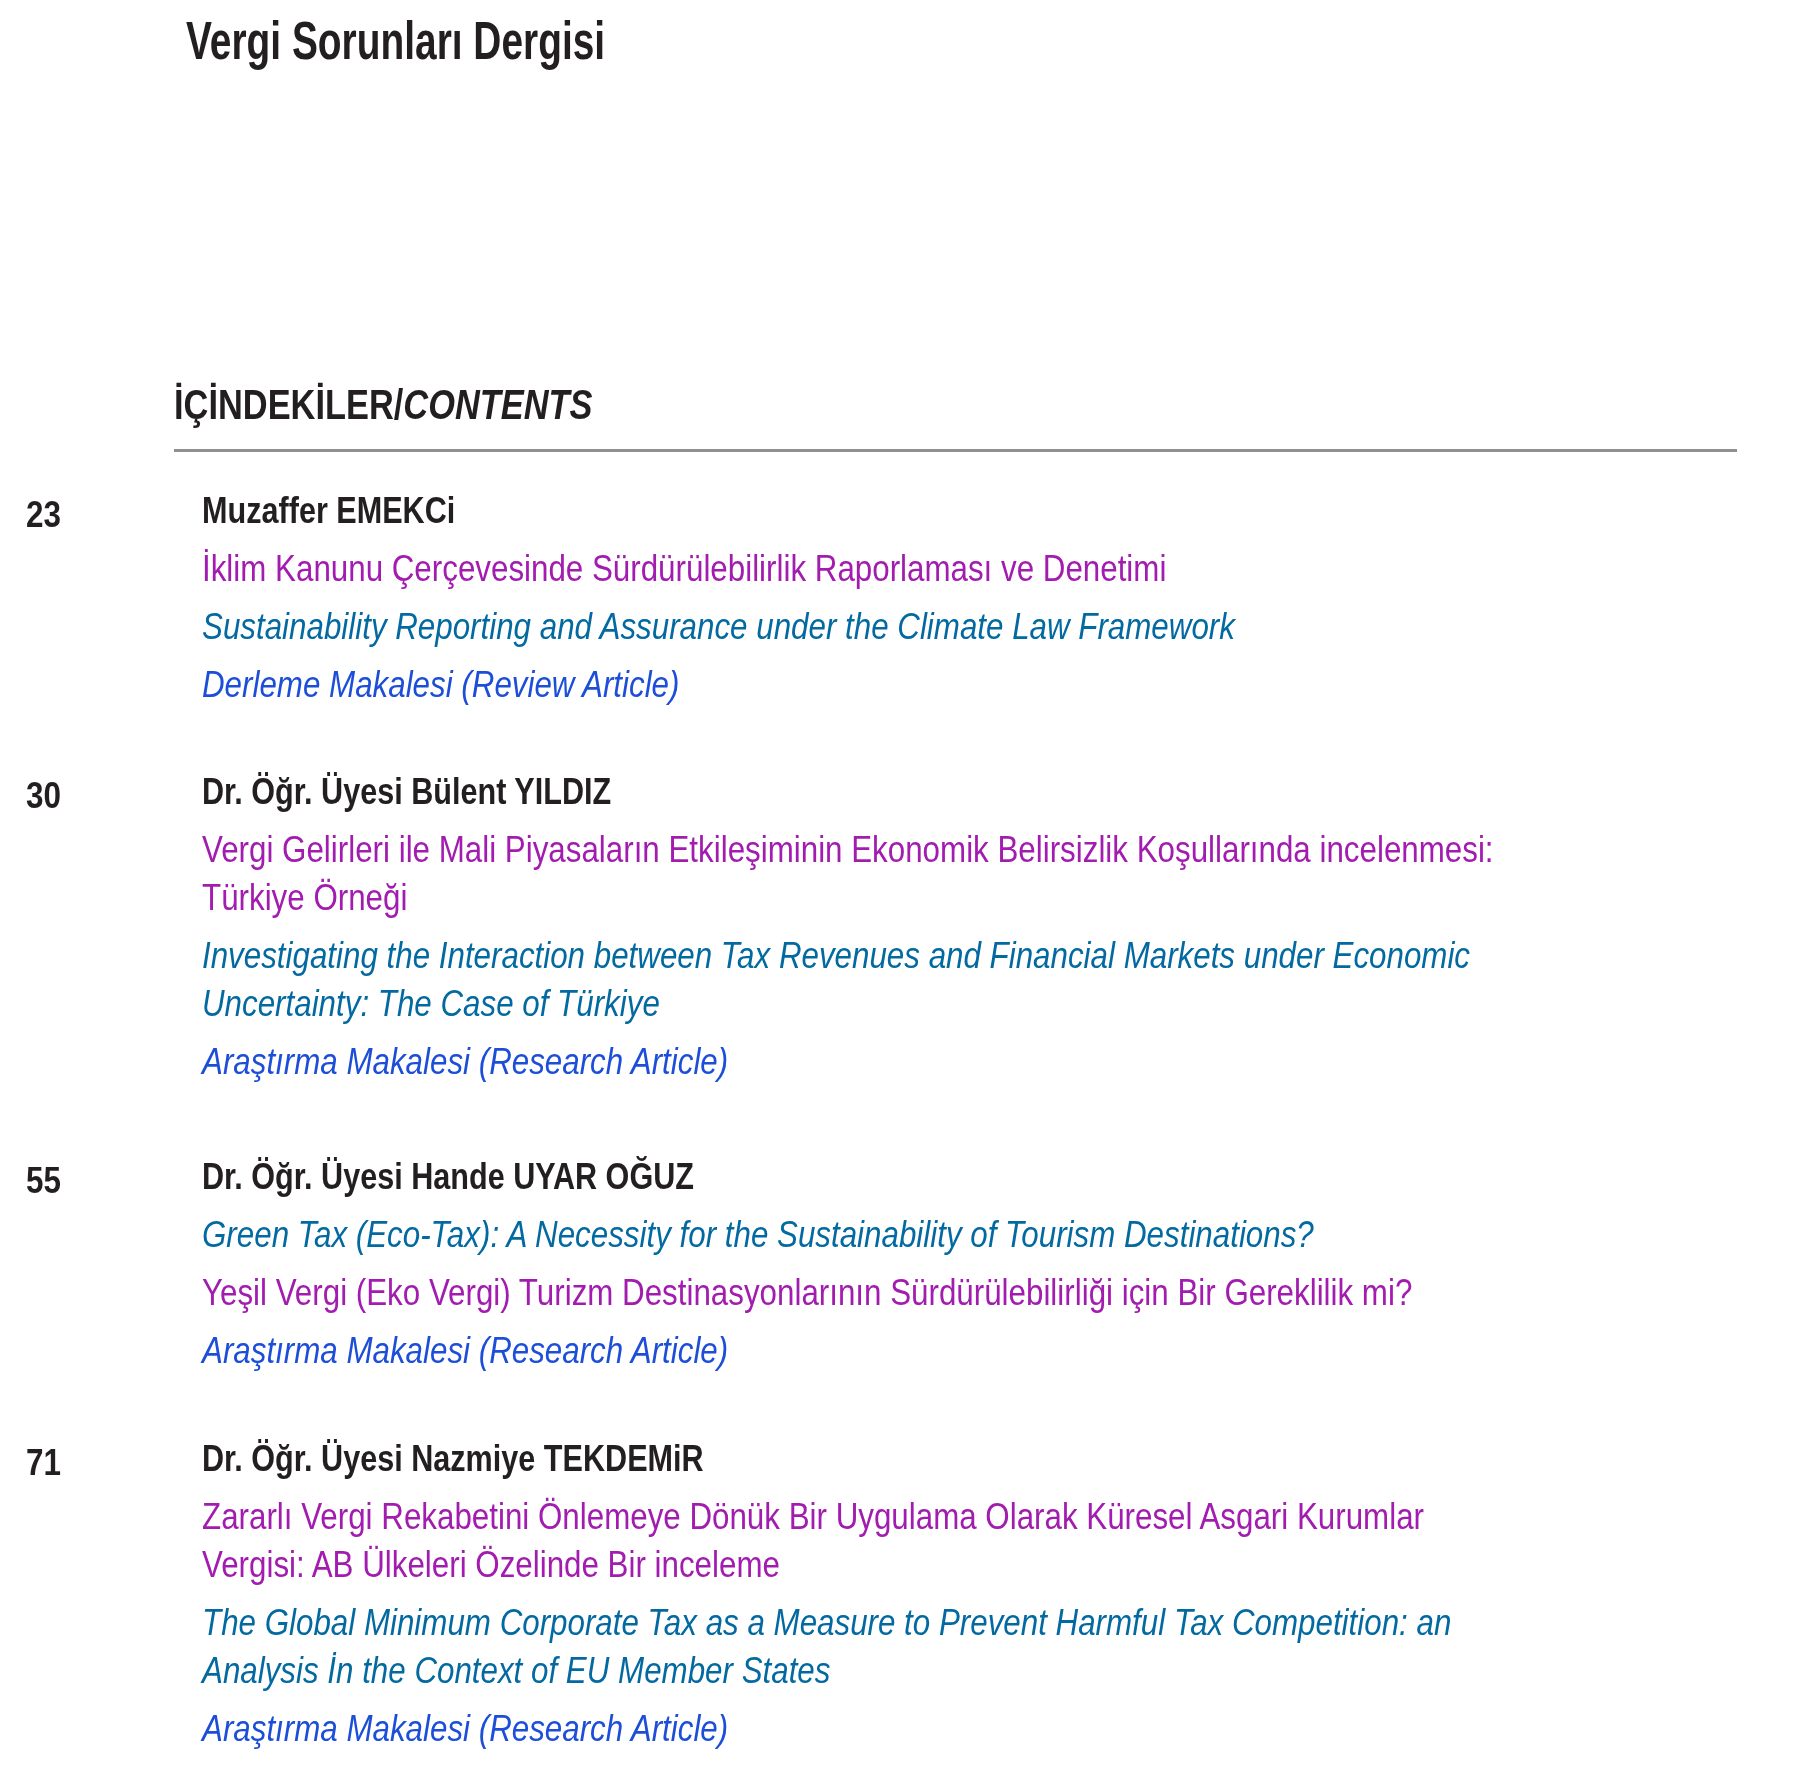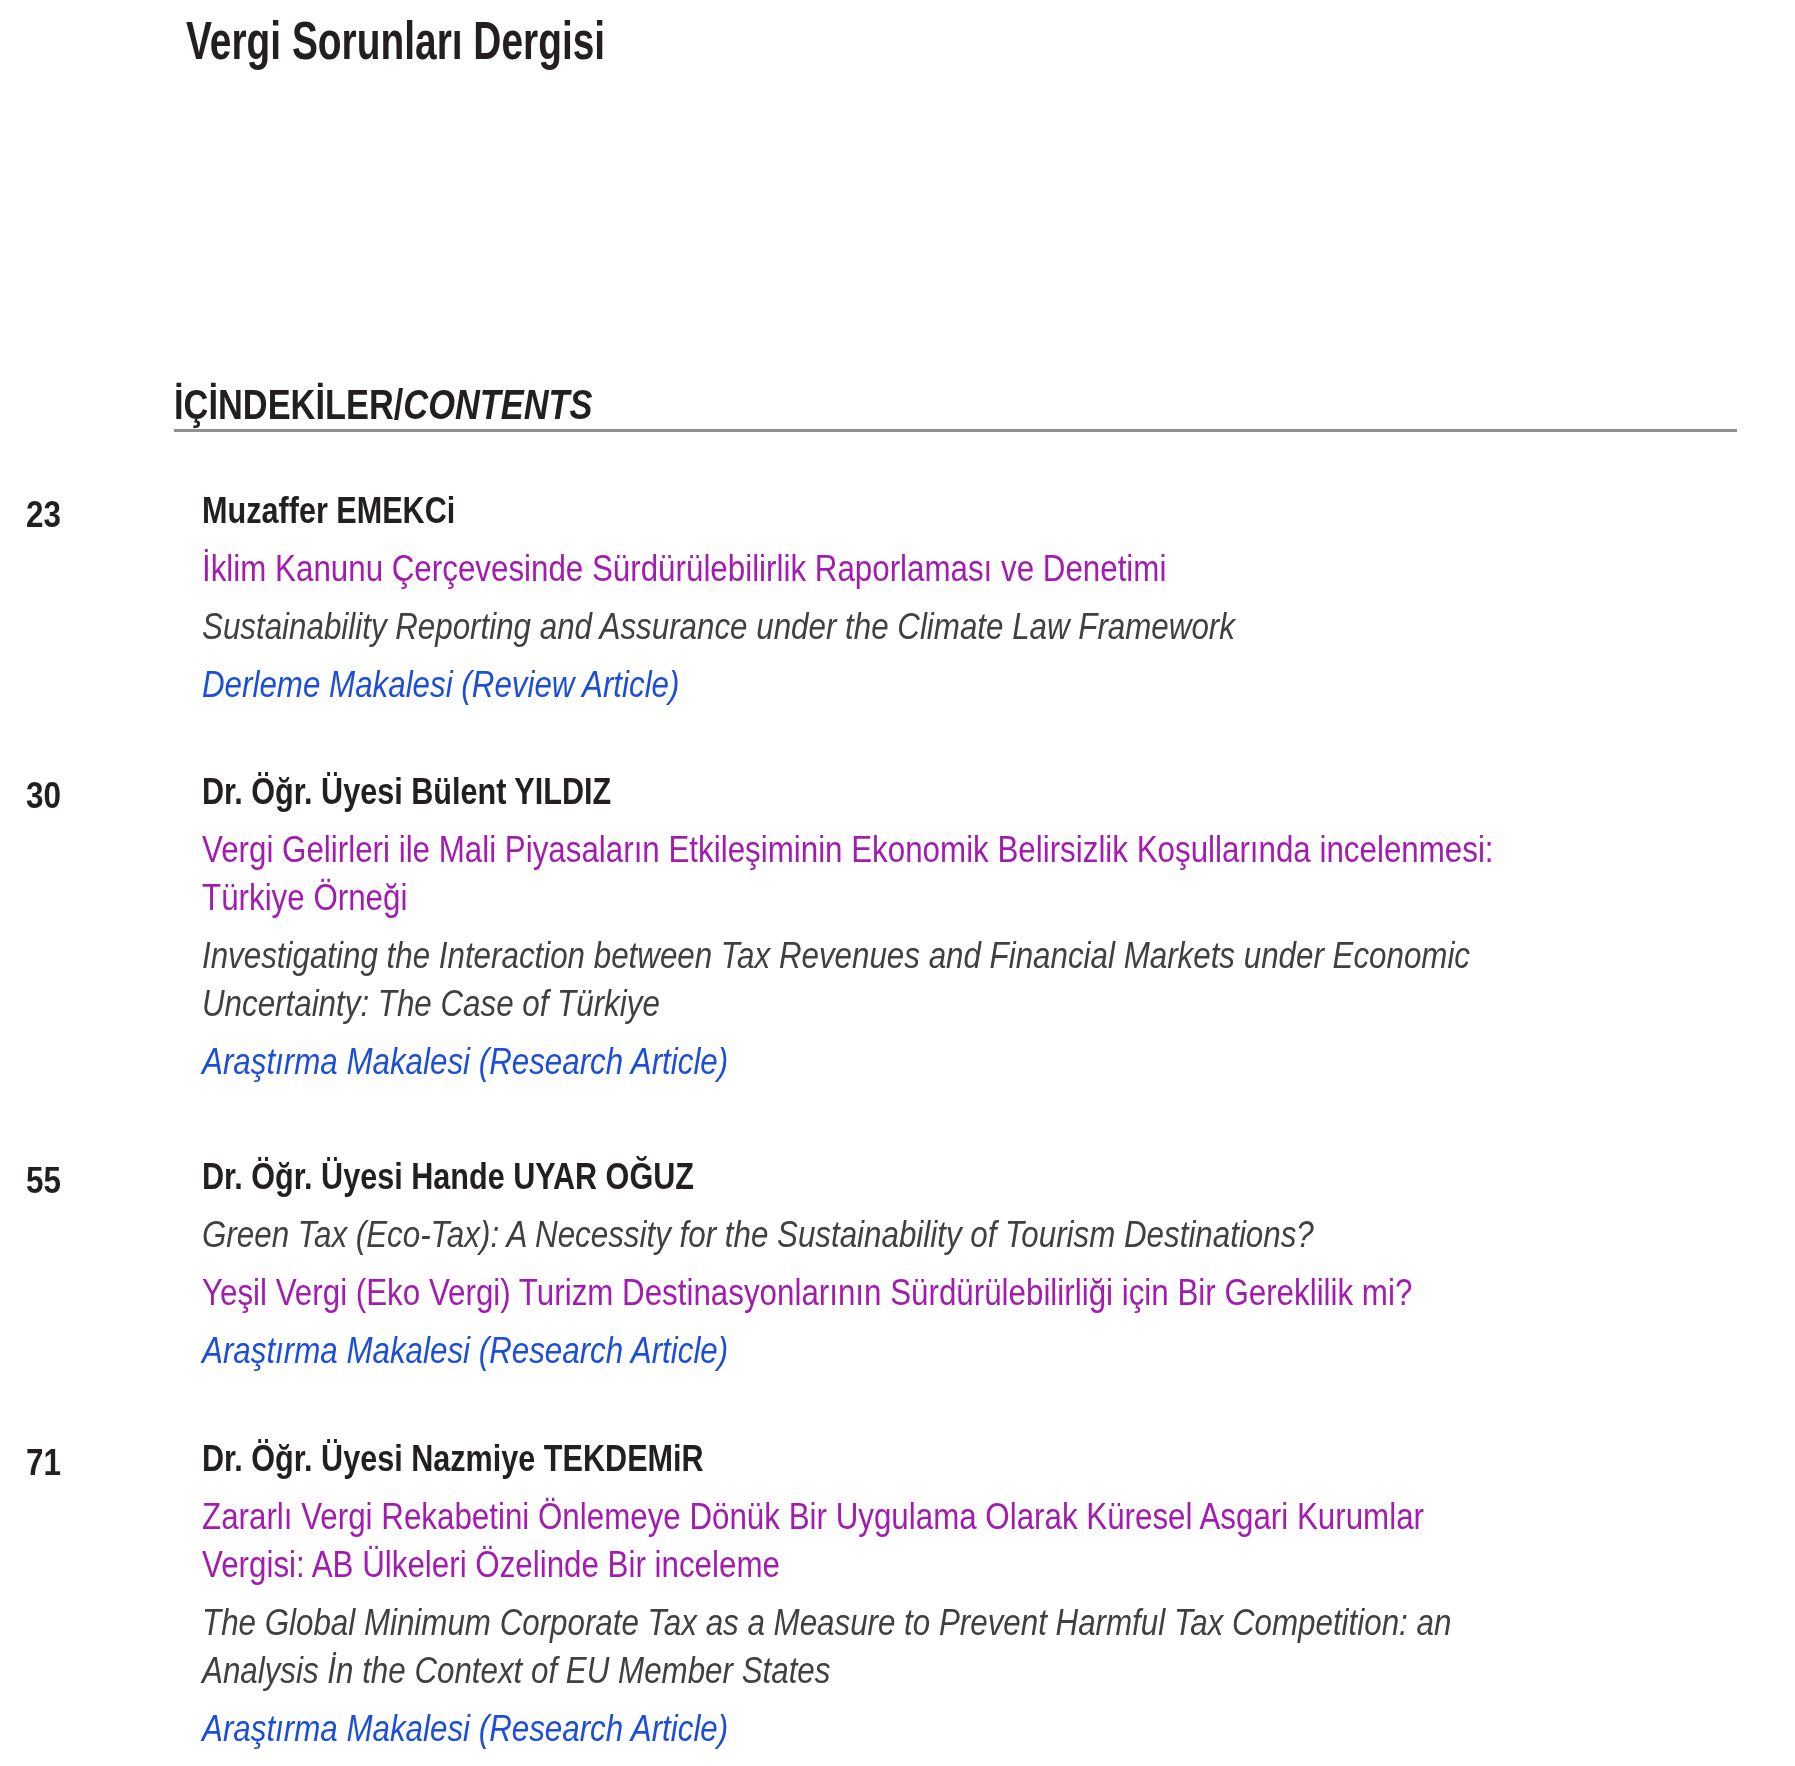--- a/index.html
+++ b/index.html
@@ -19,38 +19,38 @@
   .journal-title {
     position:absolute; left:186px; top:8px;
     font-size:54px; font-weight:700; letter-spacing:0px;
     line-height:64px;
     text-align:right;
   }
   .toc-header {
     position:absolute; left:174px; top:381px;
     width:1563px;
     border-bottom:3px solid #8f9092;
-    padding-bottom:2px;
+    padding-bottom:22px;
     font-size:43px; line-height:46px;
   }
   .toc-header .tr { font-weight:700; font-style:normal; }
   .toc-header .en { font-weight:700; font-style:italic; }
 
   .entry { position:absolute; left:174px;margin-left:28px; }
   .pagenum {
     position:absolute; left:26px;
     font-size:37px; font-weight:700; line-height:48px;
     transform:scaleX(0.85); transform-origin:0 50%;
   }
   .line  { font-size:36px; line-height:48px; }
   .author { font-weight:700; margin-bottom:10px; }
   .author .condline { transform:scaleX(0.85); }
   .para { margin-bottom:10px; }
   .title-tr { font-style:normal; color:#a21caf; }
-  .title-en { font-style:italic; color:#404040; }
+  .title-en { font-style:italic; color:#0369a1; }
   .atype { font-style:italic; color:#1d4ed8; margin-bottom:0; }
 </style>
 </head>
 <body>
 
 <div class="page">
 
   <div class="journal-title">
     <span class="cond72">Vergi Sorunları Dergisi</span>
   </div>

